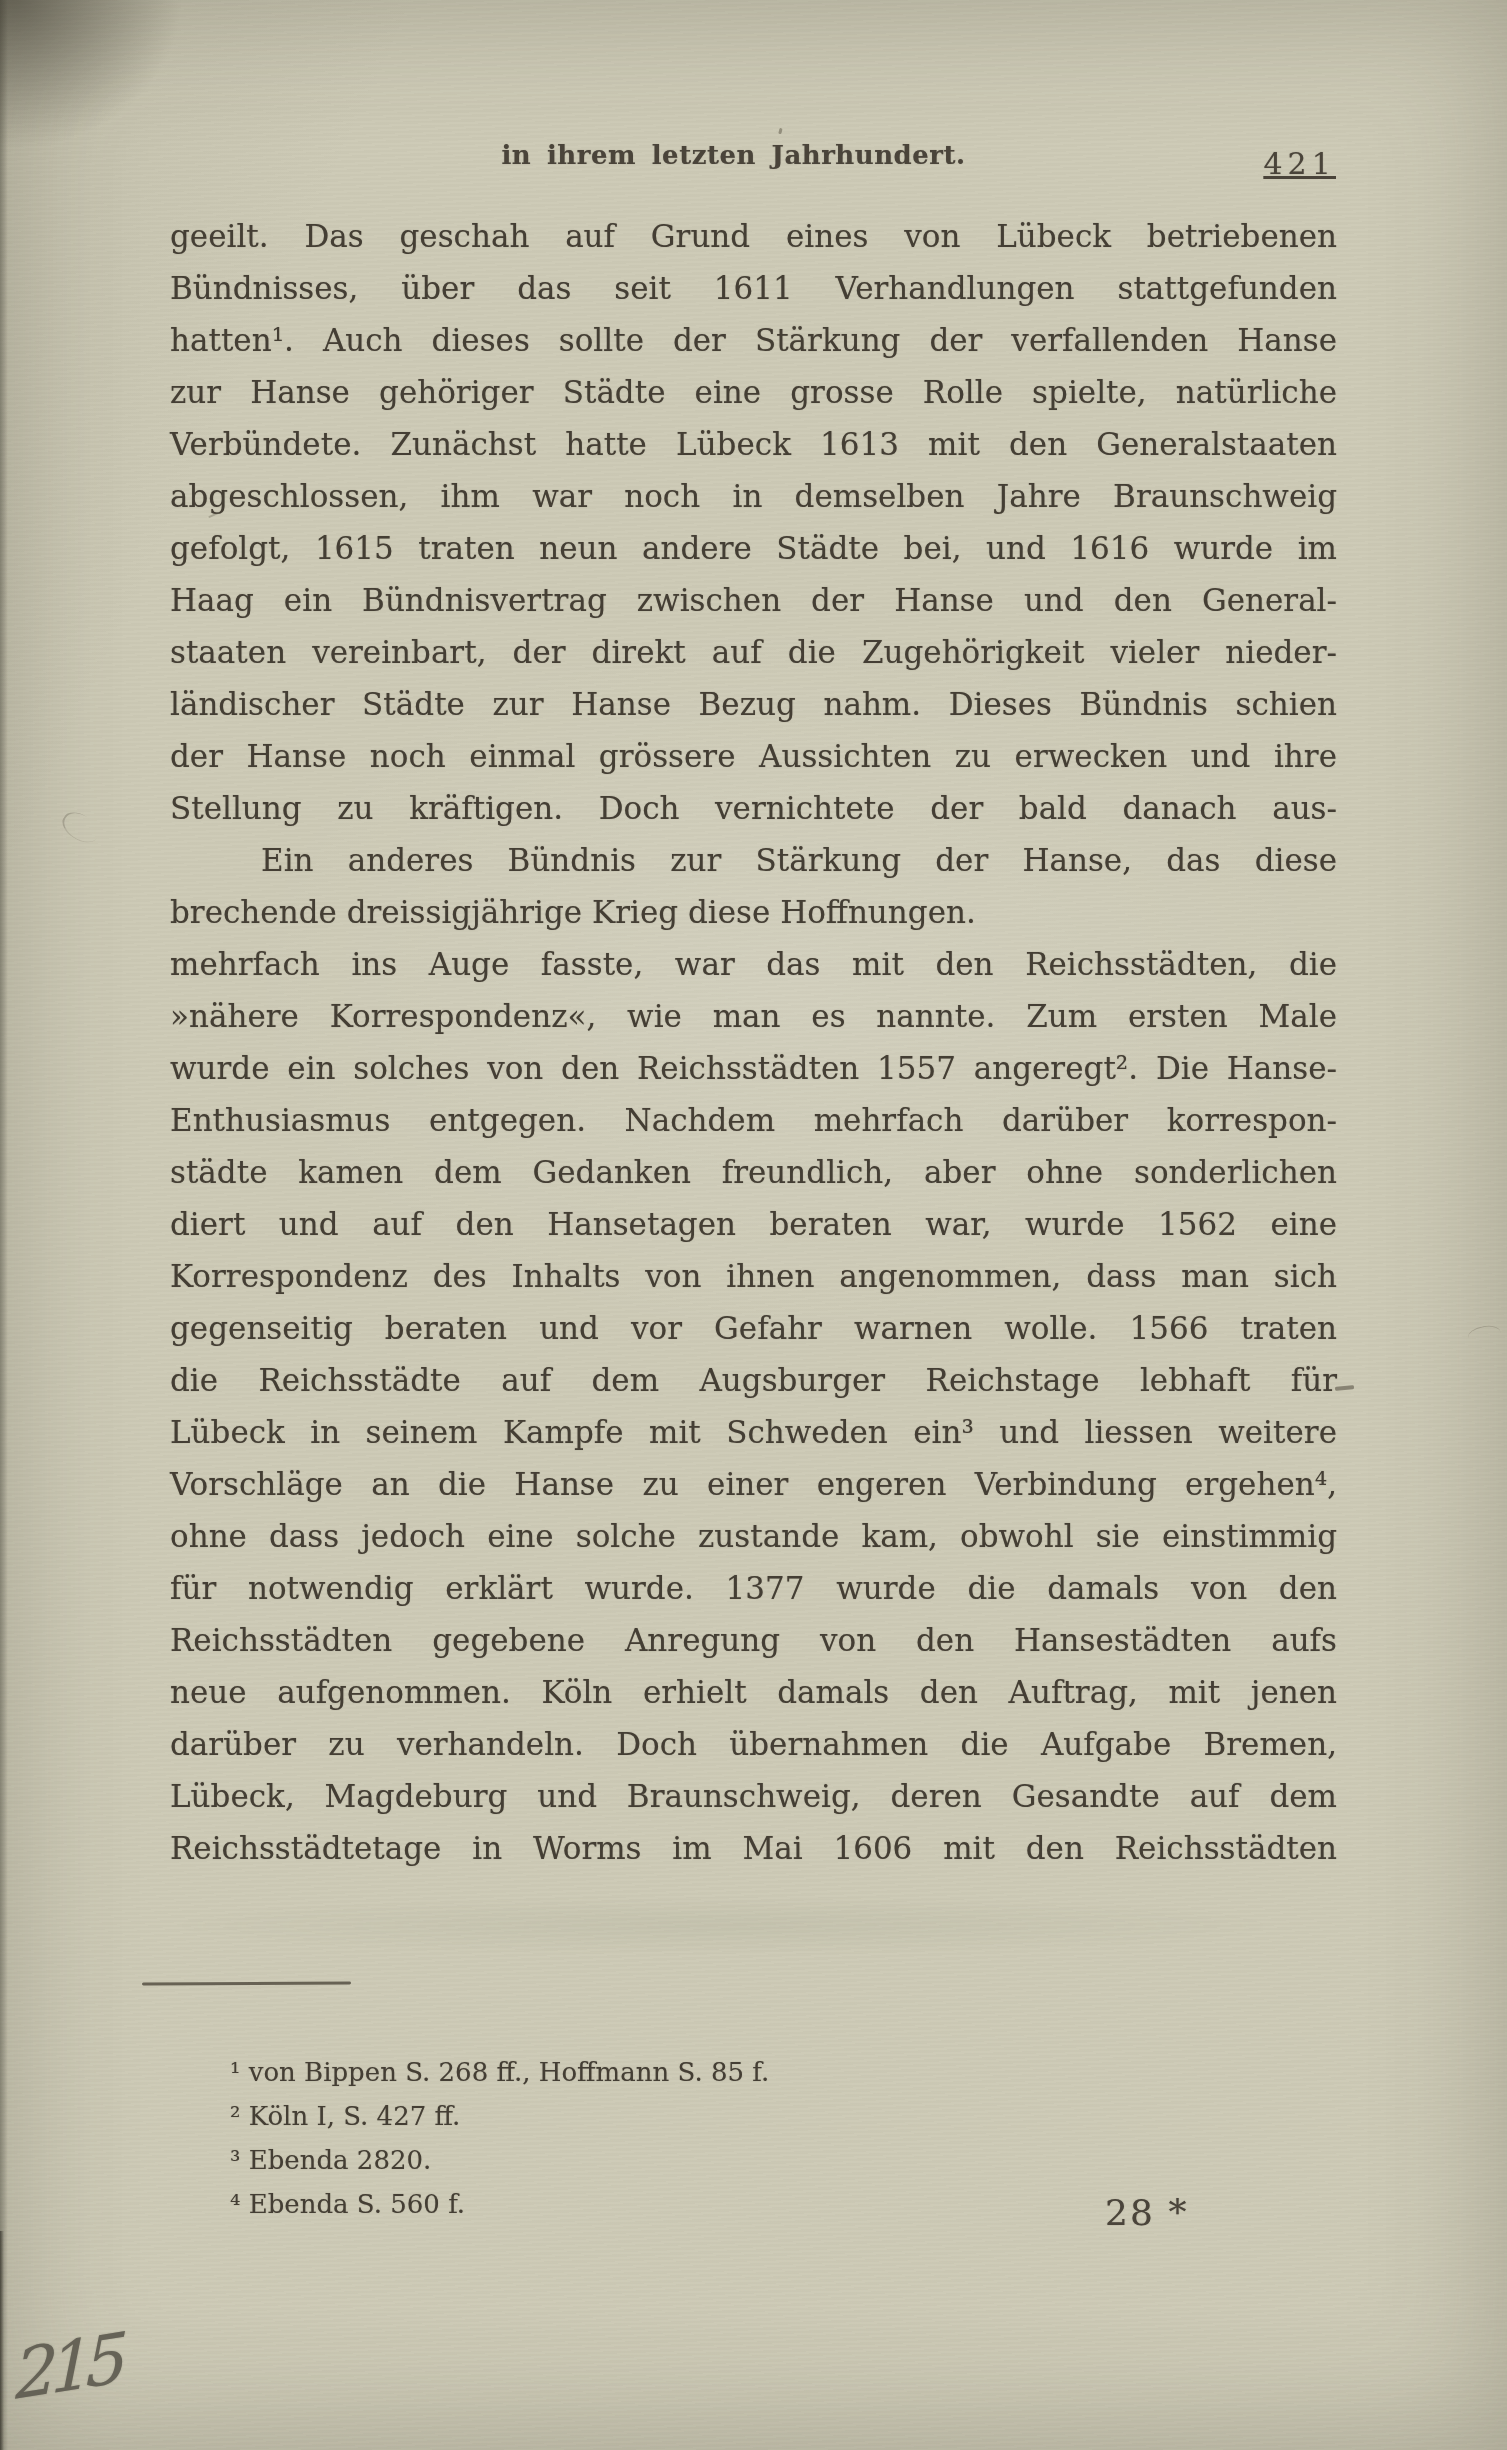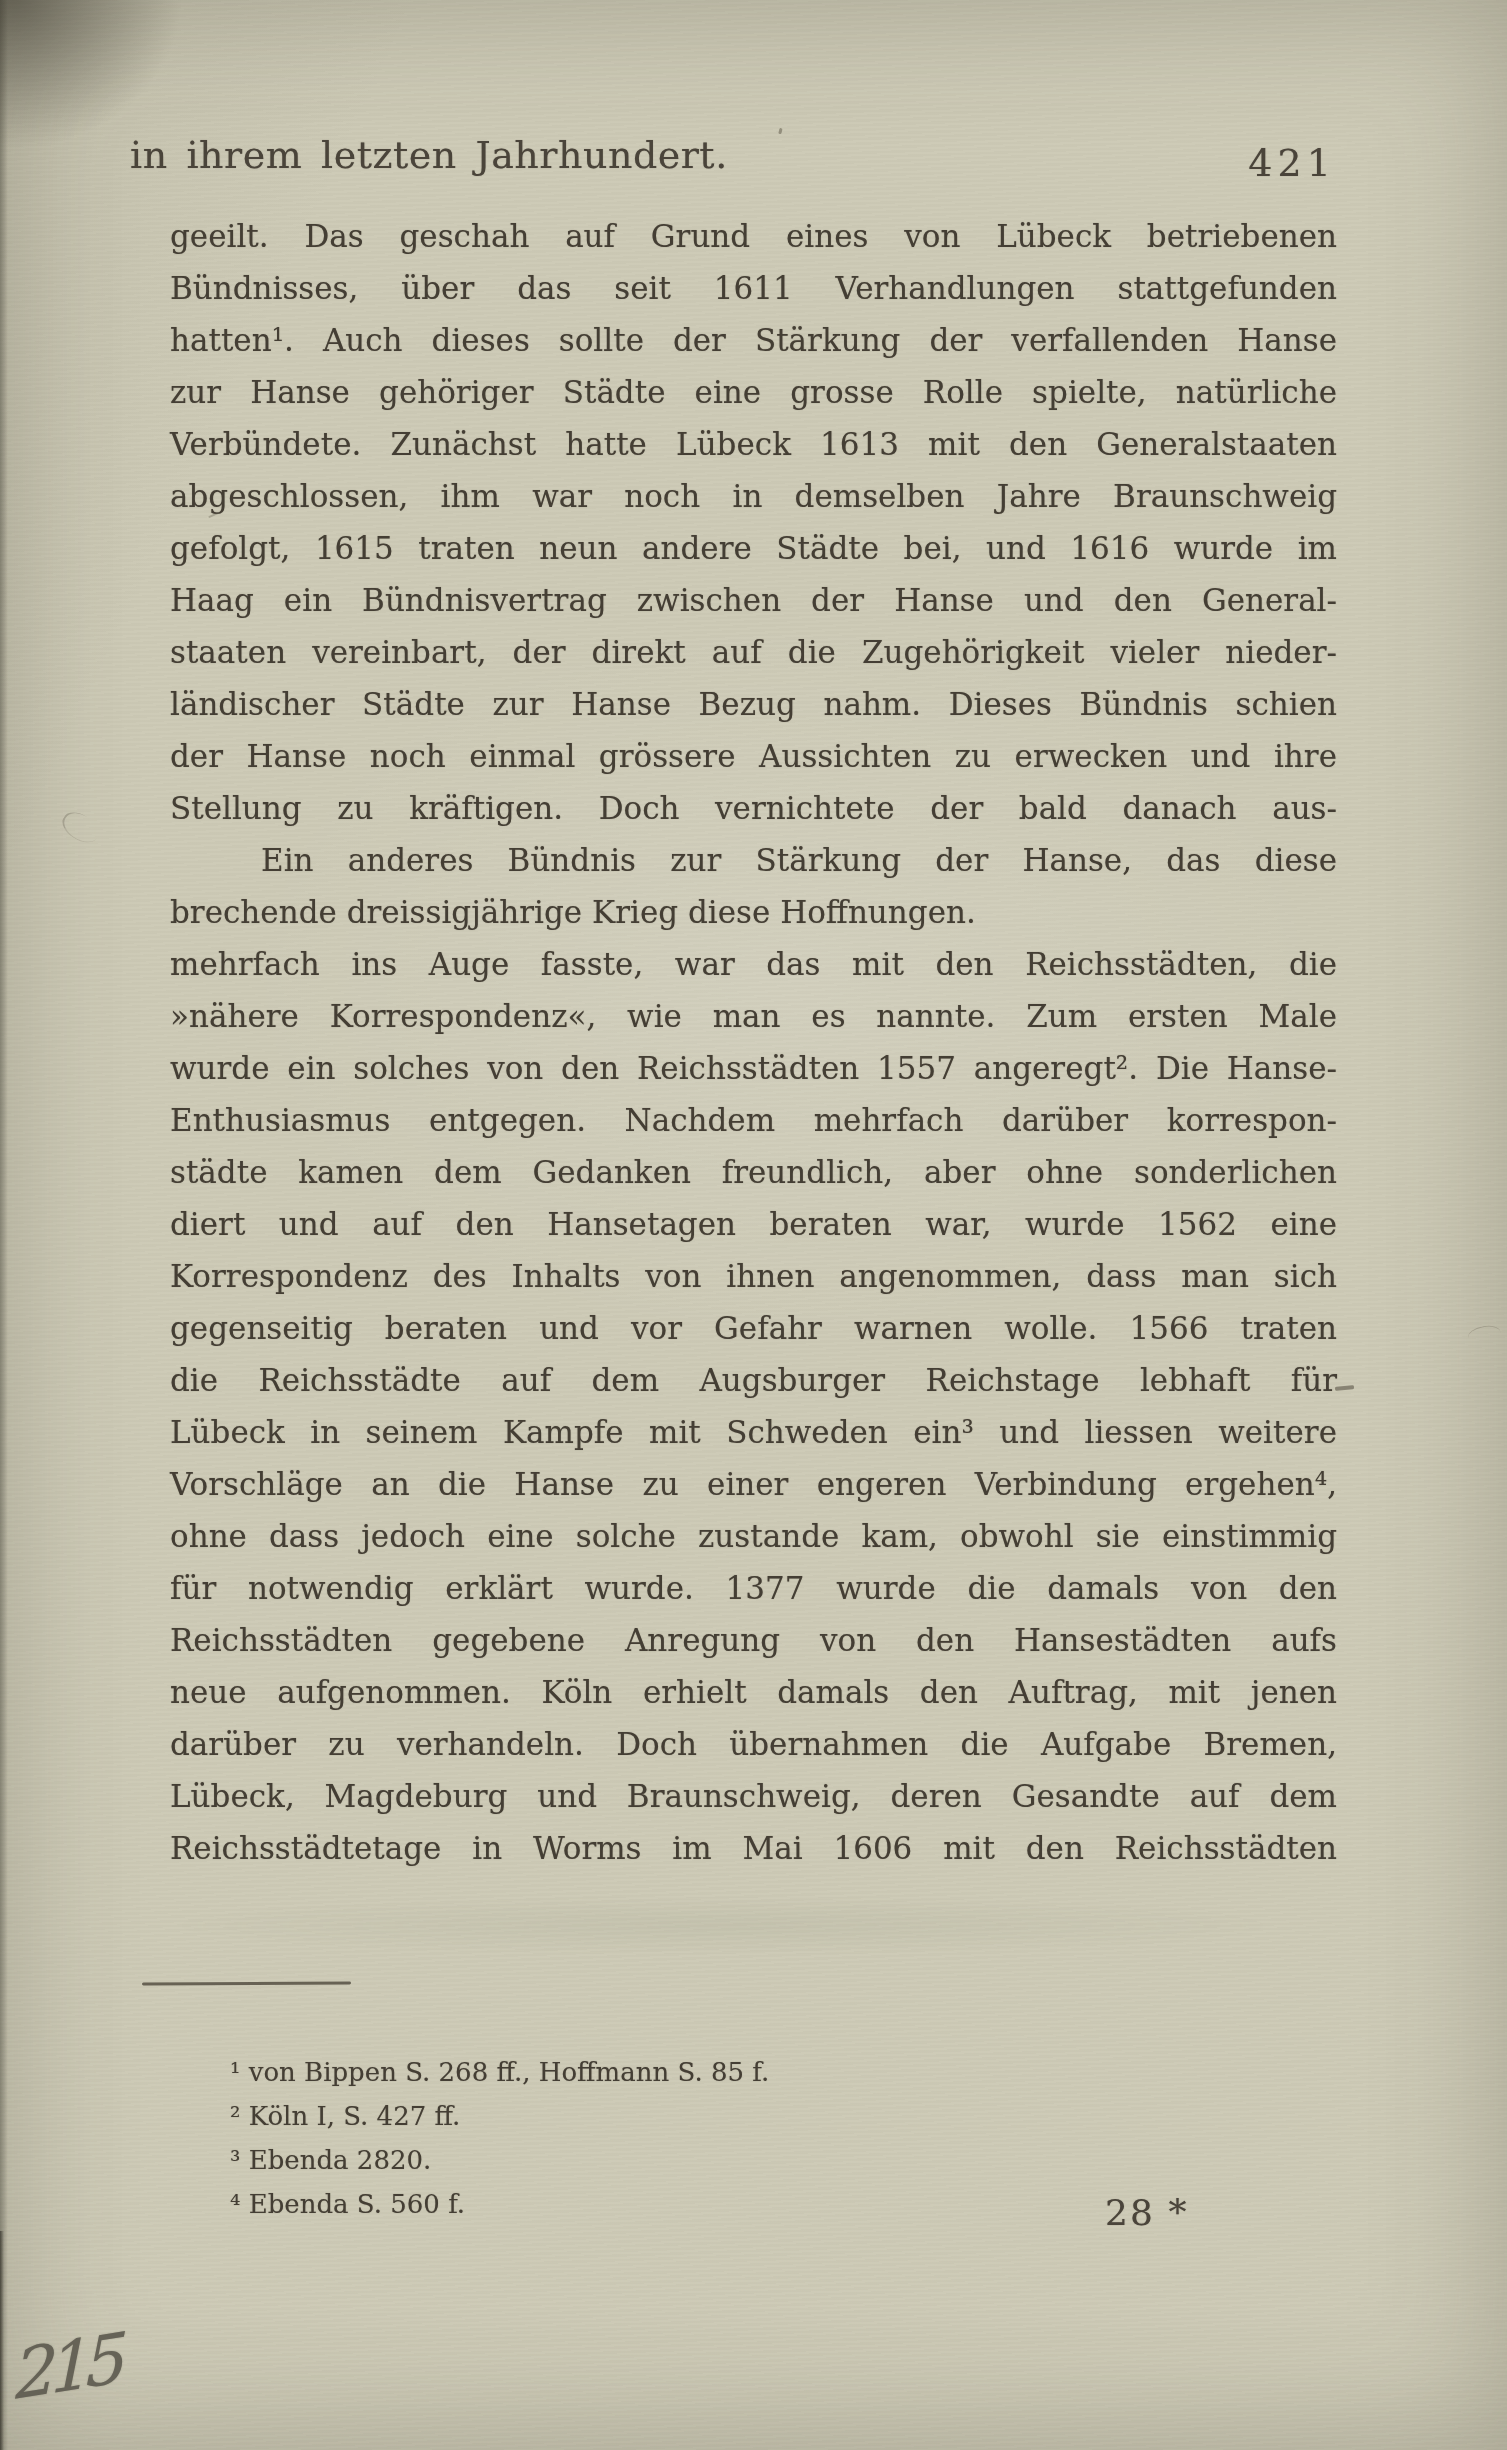--- a/index.html
+++ b/index.html
@@ -30,29 +30,30 @@
     pointer-events: none;
   }
   .edge-left-bottom {
     position: absolute; left: 0; top: 2231px; width: 4.1px; height: 219px;
     background: linear-gradient(to right, rgba(35,33,26,.6), rgba(35,33,26,0));
     pointer-events: none;
   }
 
   .running-title {
     position: absolute; top: 130px; left: 130px; width: 1207px;
-    font-size: 38px; line-height: 51px;
+    text-align: center; font-size: 26px; line-height: 51px;
     word-spacing: 6.2px; letter-spacing: 0.5px;
     color: #4a443a;
     text-shadow: 0 0 1px rgba(66,60,51,.45);
+    font-weight: bold;
   }
   .page-number {
     position: absolute; top: 143px; right: 172px;
-    font-size: 38px; line-height: 41px; letter-spacing: 5.1px;
-    color: #4a443a; text-shadow: 0 0 1px rgba(66,60,51,.45);
+    font-size: 30px; line-height: 41px; letter-spacing: 5.1px;
+    color: #4a443a; text-shadow: 0 0 1px rgba(66,60,51,.45); text-decoration: underline;
   }
 
   .body-text {
     position: absolute; top: 210px; left: 130px; width: 1207px;
     font-size: 31px; color: var(--ink, #443e34);
     text-shadow: 0 0 1px rgba(60,54,45,.38);
   }
   .body-line {
     height: 52px; line-height: 52px;
     text-align: justify; text-align-last: justify;

